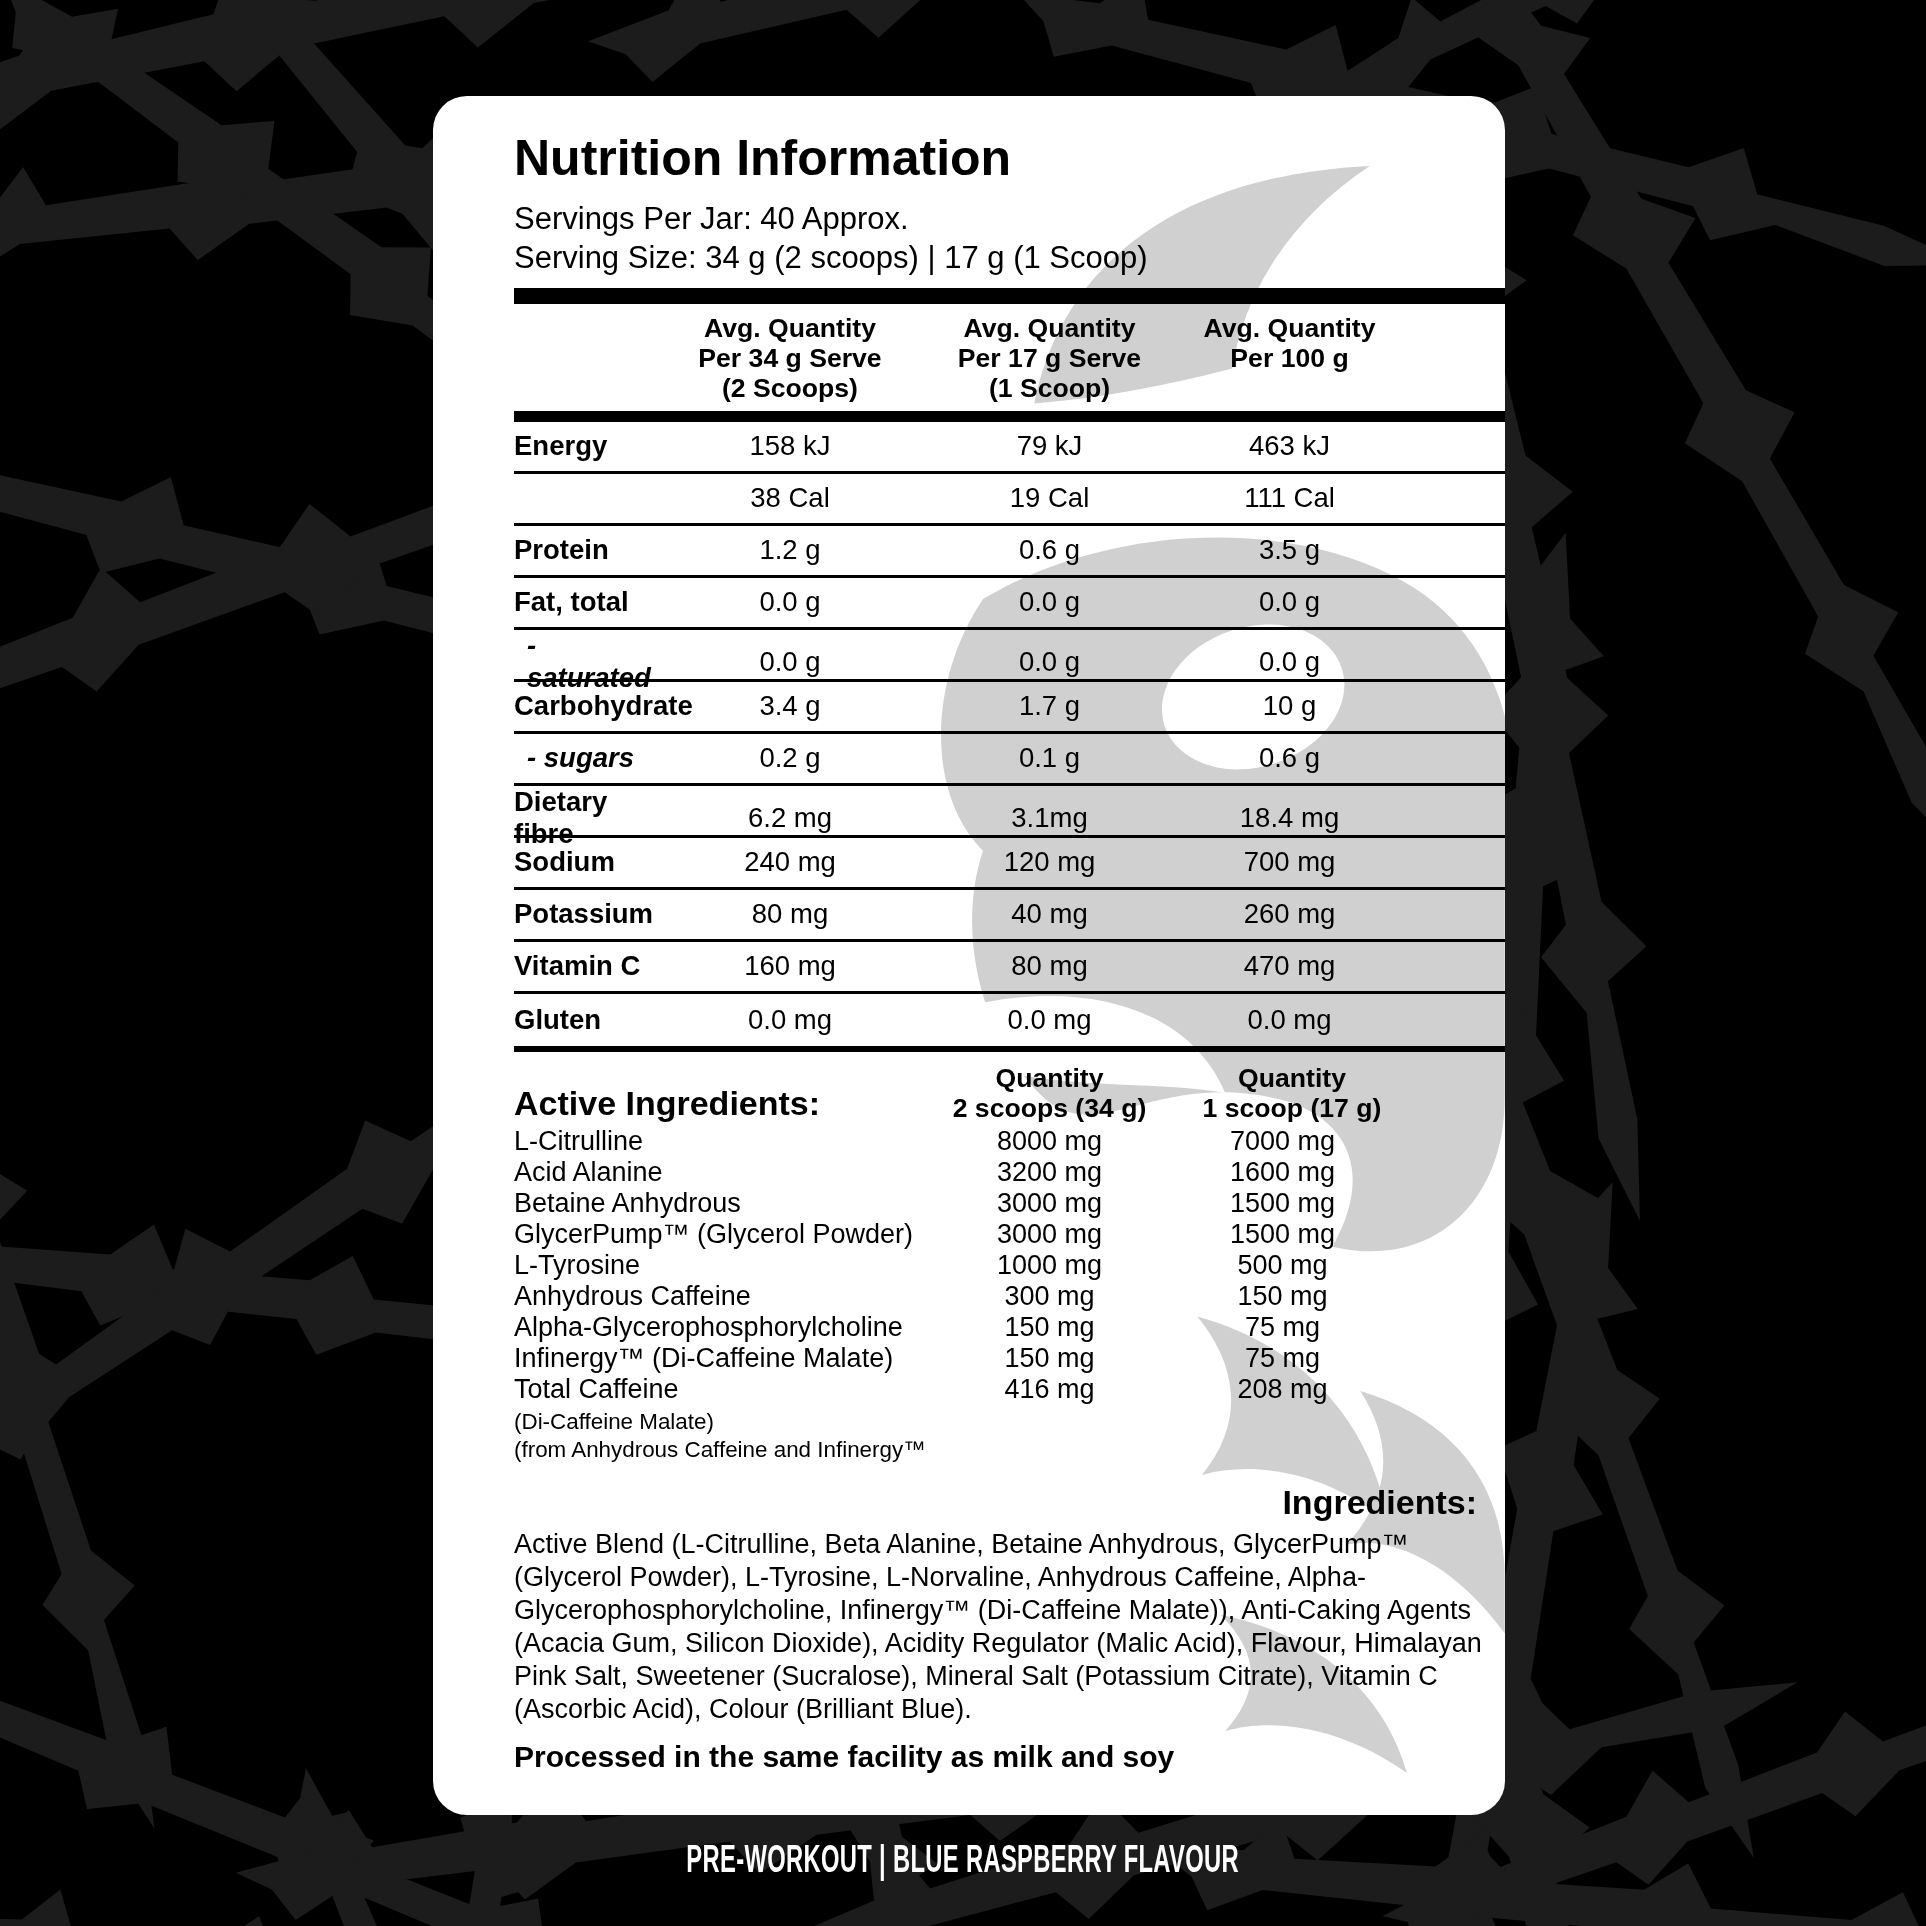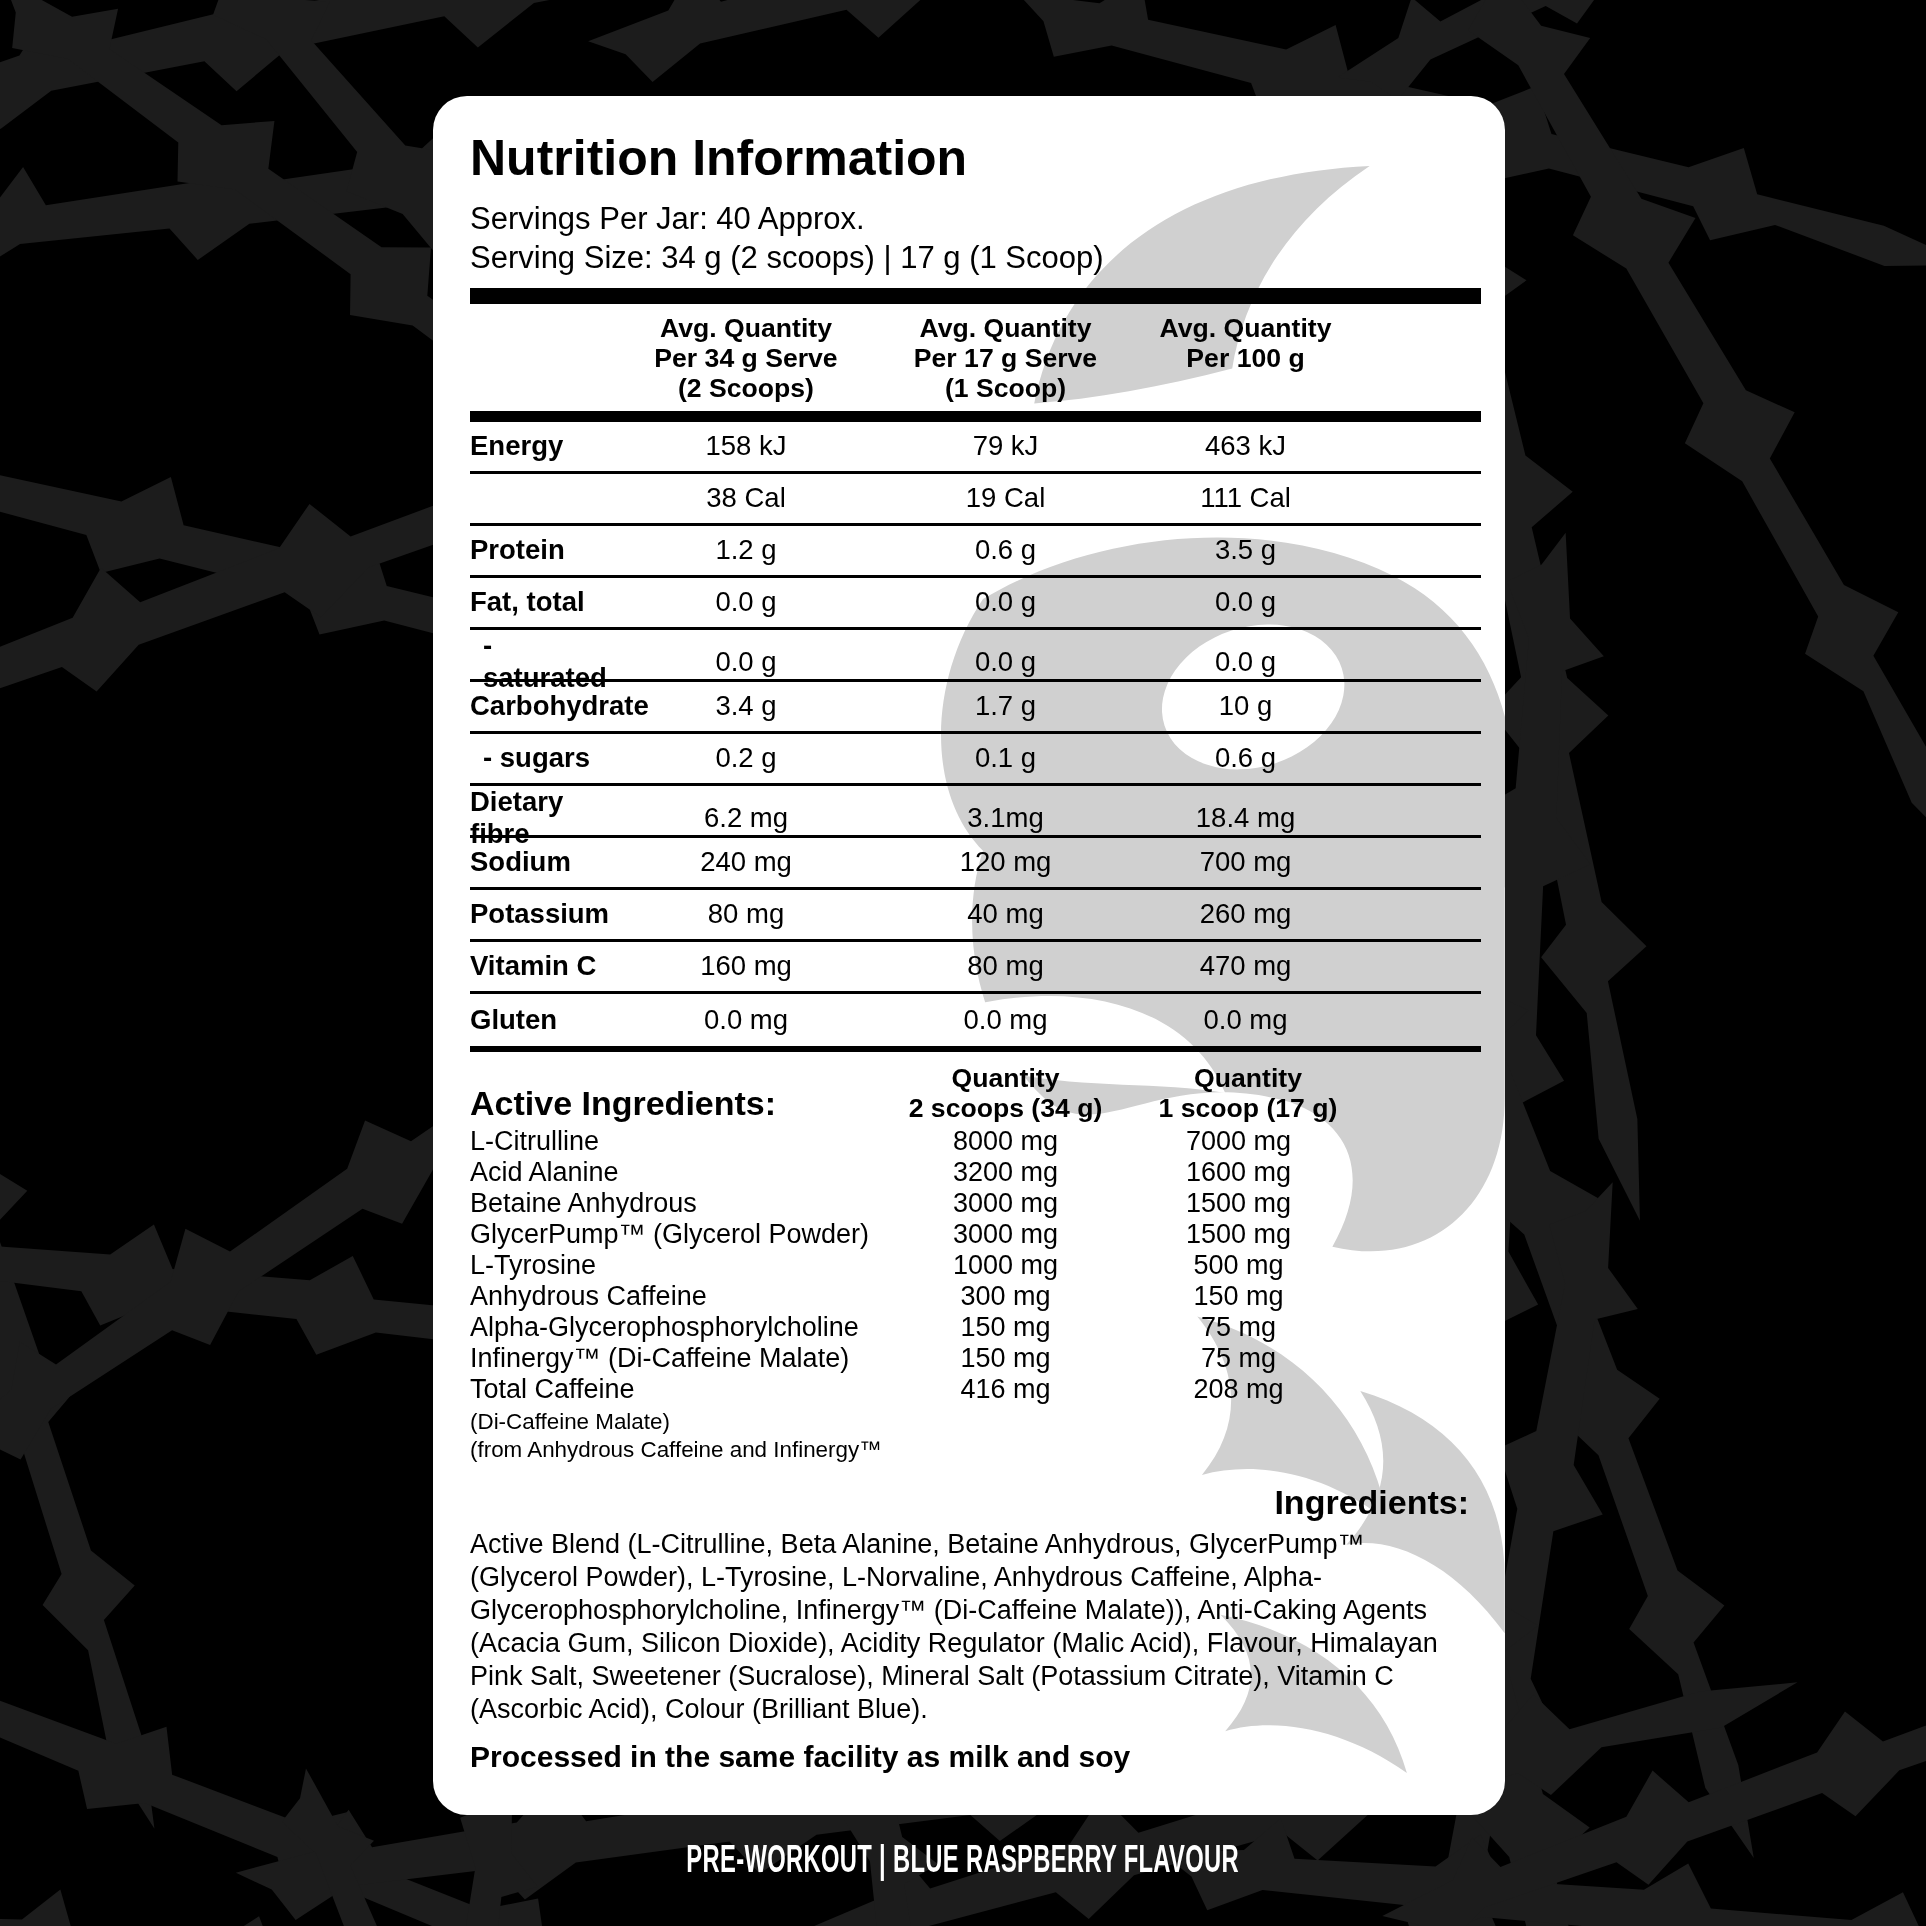--- a/index.html
+++ b/index.html
@@ -13,36 +13,36 @@
     font-family:"Liberation Sans", sans-serif;color:var(--ink);
   }
   svg.bgpattern{position:absolute;inset:0;display:block;}
   
   .panel{
     position:absolute;left:433px;top:96px;width:1072px;height:1719px;
     background:var(--paper);border-radius:34px;overflow:hidden;
   }
   .panel .watermark{position:absolute;inset:0;z-index:0;}
   .panel .watermark .wm{fill:var(--wm);}
-  .content{position:relative;z-index:1;padding:35px 36px 0 37px;}
+  .content{position:relative;z-index:1;padding:35px 28px 0 37px;margin-left:44px;}
   .title{font-size:50px;font-weight:bold;line-height:1.1;margin:0 0 14px 0;}
   .subline{font-size:31px;line-height:1.25;}
   .sublines{margin-bottom:10.3px;}
   
   .bar{background:var(--ink);width:1011px;}
   .bar.top{height:16px;}
   .bar.mid{height:10.3px;}
   .bar.end{height:6.5px;}
   .tgrid{display:grid;grid-template-columns:150px 252px 267px 213px 1fr;width:1011px;}
   .thead{align-items:start;padding:9.3px 0 8.4px 0;}
   .thead .hcol{text-align:center;font-weight:bold;font-size:26.6px;line-height:30px;}
   .nrow{height:52px;border-bottom:3.3px solid var(--ink);align-items:center;}
   .nrow:last-child{border-bottom:none;}
   .nrow .lab{font-weight:bold;font-size:27.5px;}
-  .nrow .lab.indent{padding-left:13px;}
+  .nrow .lab.indent{padding-left:13px;font-style:italic;}
   .nrow .val{font-size:27.5px;text-align:center;}
   
   .ai-head{display:grid;grid-template-columns:419px 233px 252px;margin-top:11.2px;align-items:start;}
   .ai-title{font-size:34px;font-weight:bold;align-self:end;}
   .ai-qty{text-align:center;font-weight:bold;font-size:26.6px;line-height:30px;}
   .ai-items{margin-top:2.8px;}
   .ai-item{display:grid;grid-template-columns:419px 233px 233px;height:31px;align-items:center;}
   .ai-item .nm{font-size:27px;}
   .ai-item .qv{font-size:27px;text-align:center;}
   .footnote{font-size:22.4px;line-height:28px;margin-top:2.8px;}

